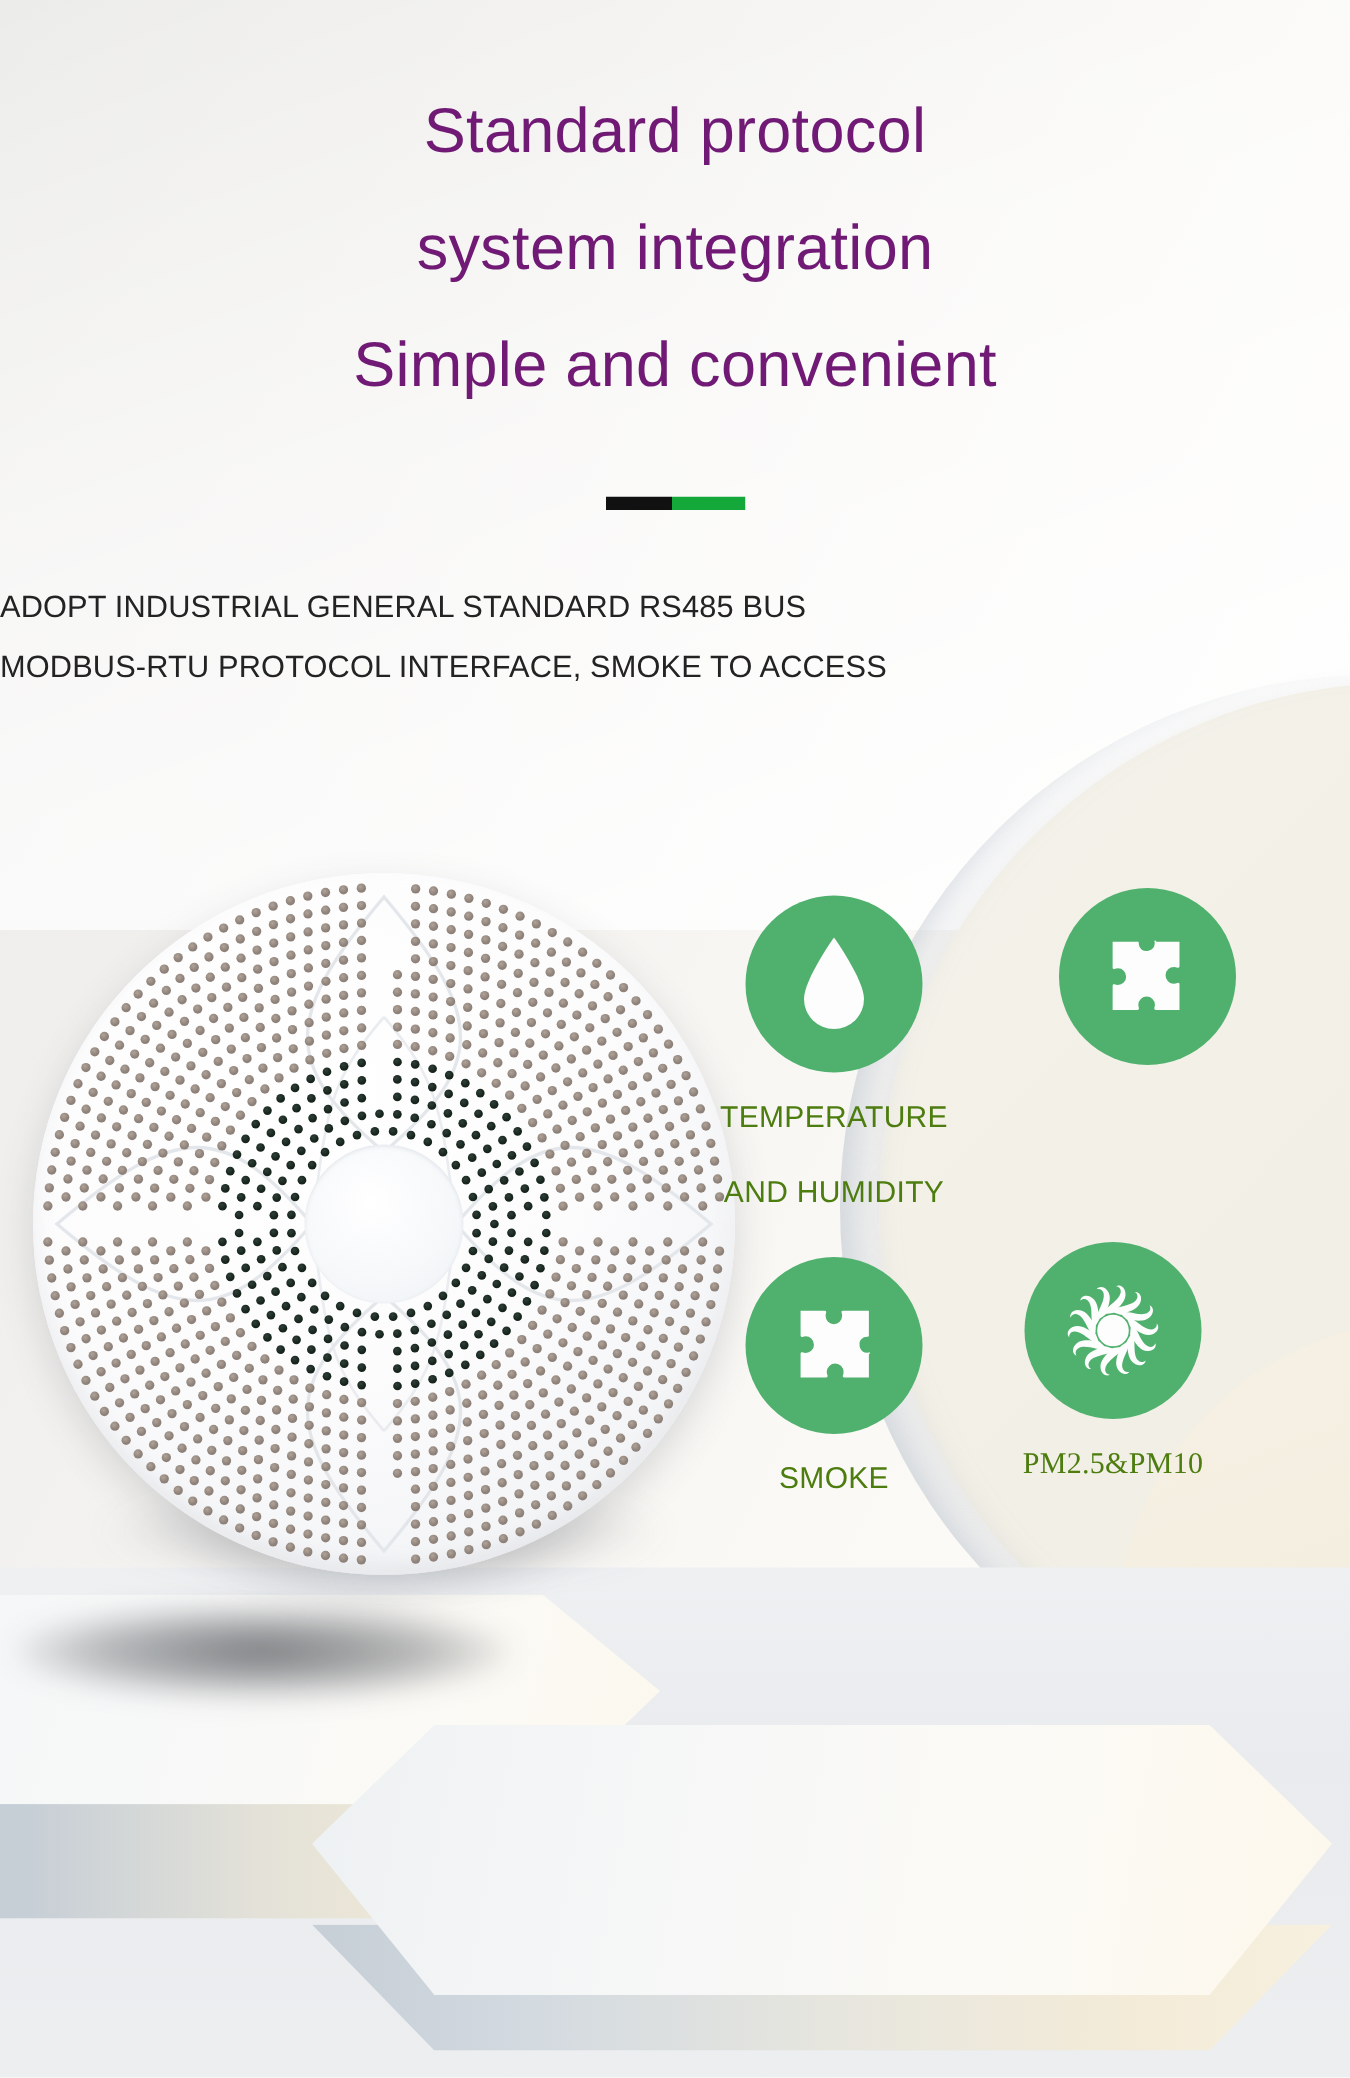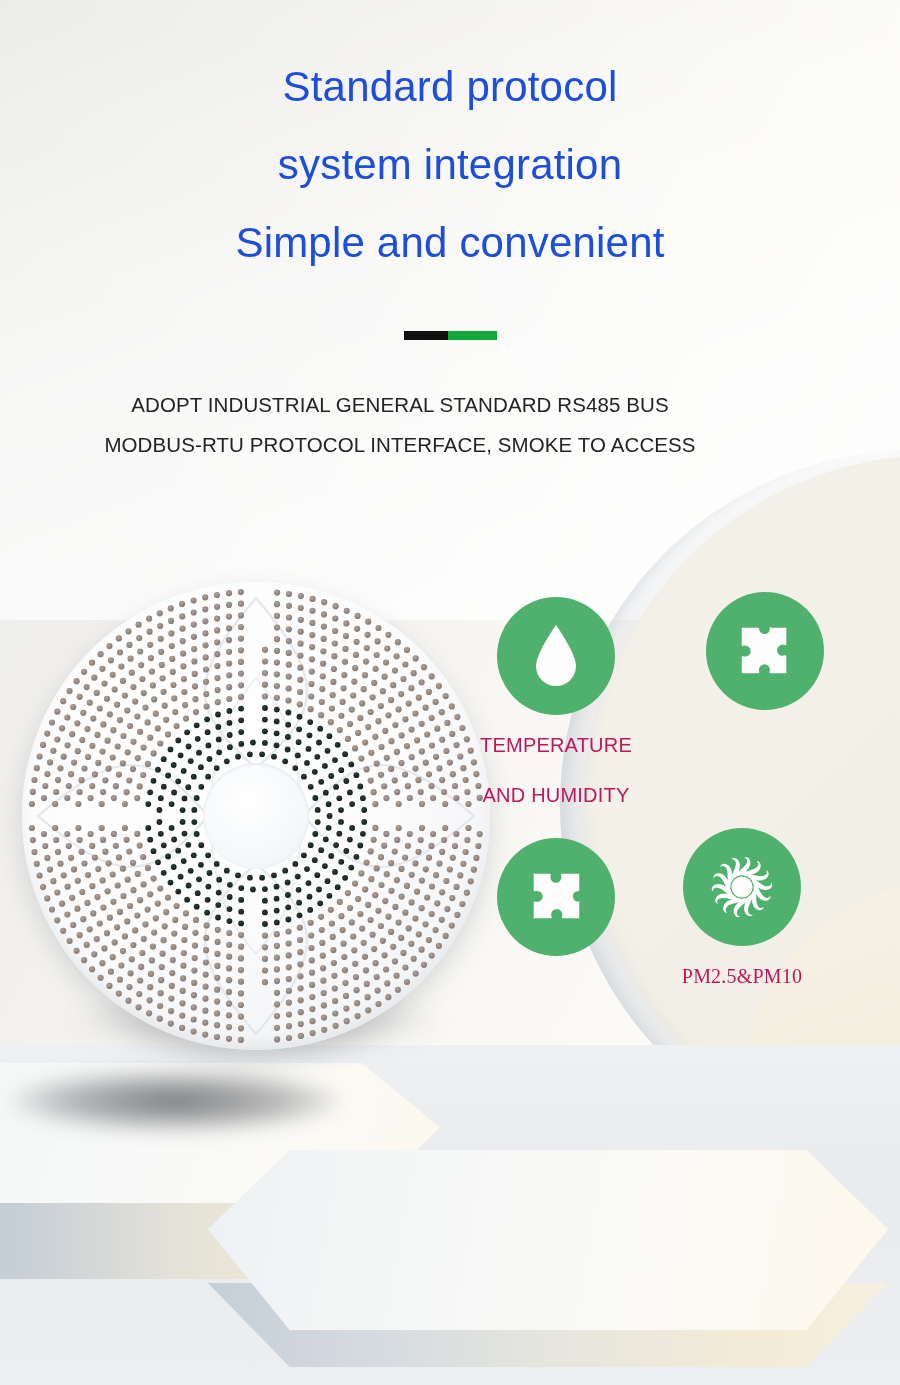--- a/index.html
+++ b/index.html
@@ -99,41 +99,40 @@
     left:208px; top:1283px;
     width:680px; height:120px;
     background:linear-gradient(90deg,#c6ced6 0%, #d3dae0 22%, #e7e6de 52%, #f3ebd8 80%, #f7f0de 100%);
     clip-path:polygon(0% 0%, 100% 0%, 88% 70%, 12% 70%);
   }
 
   
   .headline {
     position:absolute; left:0; top:48px; width:900px;
     text-align:center;
-    color:#1d4ed8;
+    color:#701a75;
     font-size:42px;
     line-height:78px;
     letter-spacing:0.2px;
   }
   .headline div { white-space:nowrap; }
 
   .accent-bar {
     position:absolute; left:404px; top:331px;
     width:93px; height:9px;
     display:flex;
     overflow:hidden;
   }
   .accent-bar span { display:block; height:100%; }
   .accent-dark  { width:47%; background:#111111; }
   .accent-green { width:53%; background:#14a83a; }
 
   
   .body-copy {
     position:absolute; left:0; top:385px; width:800px;
-    text-align:center;
     color:#232323;
     font-size:20.5px;
     line-height:40px;
     letter-spacing:0.1px;
   }
   .body-copy div { white-space:nowrap; }
 
   
   .device-wrap {
     position:absolute; left:22px; top:582px;
@@ -175,21 +174,21 @@
   .badge {
     width:118px; height:118px;
     border-radius:50%;
     background:#4fb16d;
     display:flex; align-items:center; justify-content:center;
     margin:0 auto;
   }
   .badge svg { display:block; }
   .feature-label {
     margin-top:14px;
-    color:#be185d;
+    color:#4d7c0f;
     font-size:20px;
     line-height:32px;
     letter-spacing:0.2px;
     white-space:nowrap;
   }
   .feature-label.two-line { line-height:33px; }
 
   #feat-temp  { left:456px; top:597px; width:200px; }
   #feat-co2   { left:670px; top:592px; width:190px; }
   #feat-smoke { left:458px; top:838px; width:196px; }
@@ -1344,20 +1343,21 @@
   </div>
 
   <div class="feature" id="feat-smoke">
     <div class="badge">
       <svg width="62" height="62" viewBox="0 0 64 64">
         <g transform="rotate(90 32 32)">
           <path fill="#fdfdfd" d="M8 8 h17 a1 1 0 0 1 1 1.2 a6.6 6.6 0 0 0 0.4 2.2 a5.6 5.6 0 0 0 10.6 -2.4 a7.4 7.4 0 0 0 -0.3 -1.6 A0.9 0.9 0 0 1 38 8 h16 v17 a1 1 0 0 1 -1.4 0.9 a6.4 6.4 0 0 0 -2.3 -0.5 a5.8 5.8 0 0 0 -0.2 11.6 a6.6 6.6 0 0 0 2.4 -0.5 A1 1 0 0 1 54 37.5 V55 H37.6 a1 1 0 0 1 -0.9 -1.3 a6.5 6.5 0 0 0 0.4 -2.2 a5.7 5.7 0 0 0 -11.4 0 a6.6 6.6 0 0 0 0.4 2.2 A1 1 0 0 1 25.2 55 H8 V38.3 a1 1 0 0 1 1.3 -0.9 a6.6 6.6 0 0 0 2.3 0.4 a5.7 5.7 0 0 0 0 -11.4 a6.8 6.8 0 0 0 -2.3 0.4 A1 1 0 0 1 8 25.9 Z"></path>
         </g>
       </svg>
     </div>
+    <div class="feature-label">SMOKE</div>
   </div>
 
   <div class="feature" id="feat-pm">
     <div class="badge">
       <svg width="78" height="78" viewBox="0 0 100 100">
         <circle cx="50" cy="50" r="13.5" fill="#fdfdfd"></circle>
         <g id="sun-rays" fill="#fdfdfd">
             <path transform="rotate(0 50 50)" d="M50 35 C56 29 62 24 60.5 17 C59.6 12.4 55.6 10.4 52.6 12.2 C55.4 12.6 57 14.8 56.6 17.4 C56 21.6 51.6 25.2 47.2 28.8 C44.4 31.2 42.6 33.2 42.2 36.2 Z"></path>
             <path transform="rotate(25.714285714285715 50 50)" d="M50 35 C56 29 62 24 60.5 17 C59.6 12.4 55.6 10.4 52.6 12.2 C55.4 12.6 57 14.8 56.6 17.4 C56 21.6 51.6 25.2 47.2 28.8 C44.4 31.2 42.6 33.2 42.2 36.2 Z"></path>
             <path transform="rotate(51.42857142857143 50 50)" d="M50 35 C56 29 62 24 60.5 17 C59.6 12.4 55.6 10.4 52.6 12.2 C55.4 12.6 57 14.8 56.6 17.4 C56 21.6 51.6 25.2 47.2 28.8 C44.4 31.2 42.6 33.2 42.2 36.2 Z"></path>

